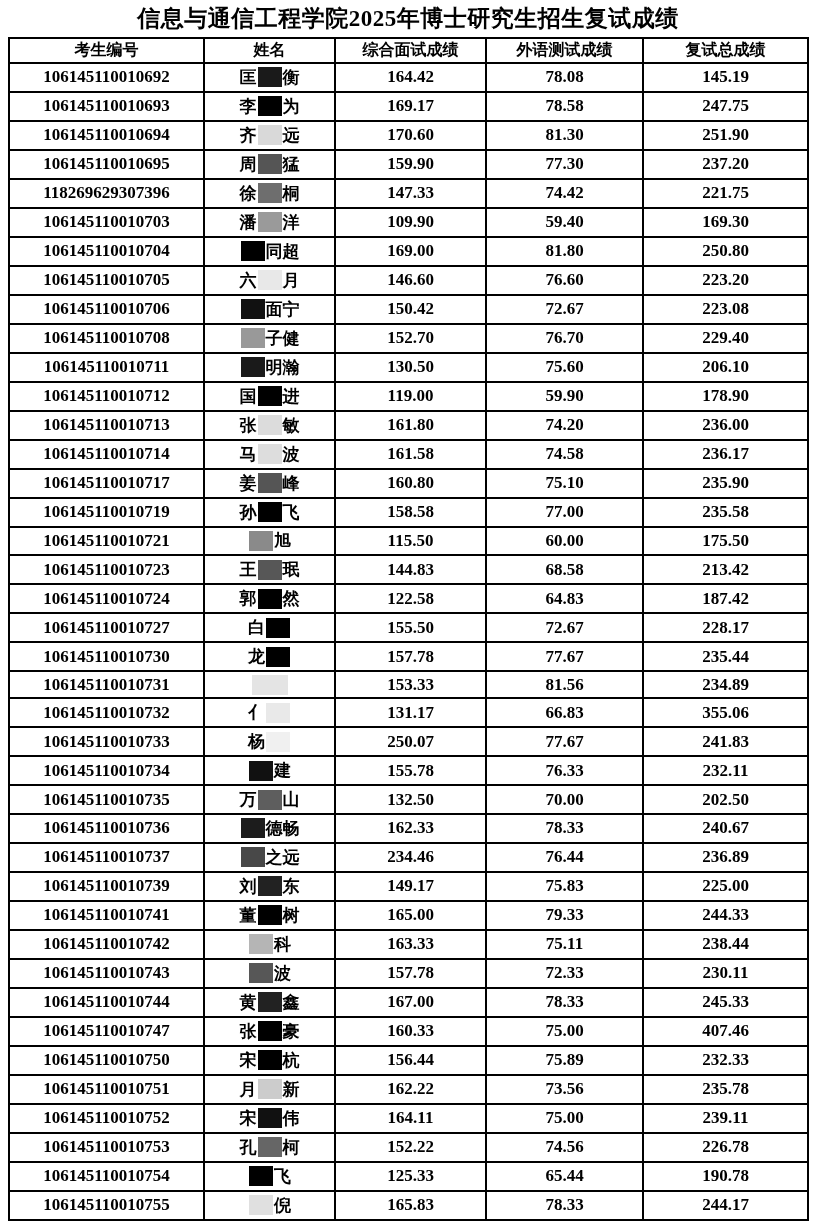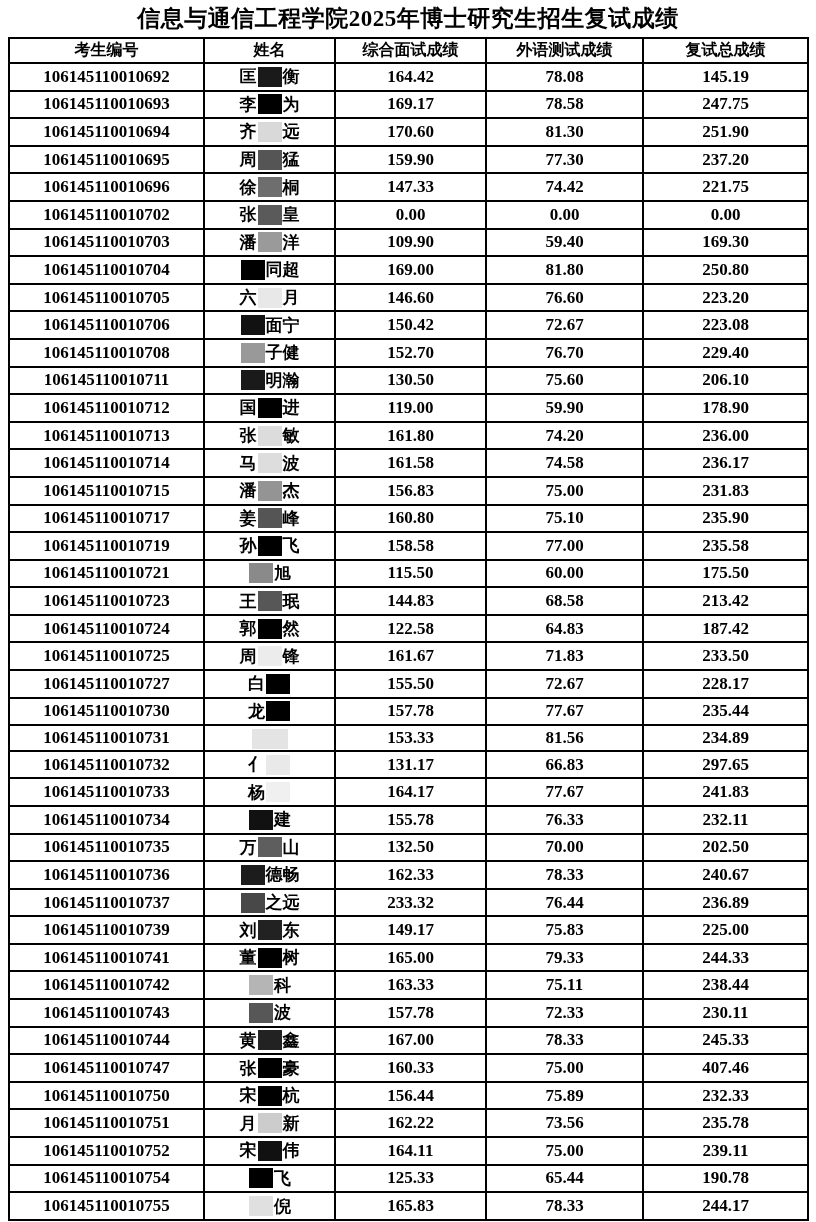--- a/index.html
+++ b/index.html
@@ -98,38 +98,29 @@
     <td class="num">106145110010695</td>
     <td class="name-cell">
       <span>周</span><span class="redact" style="background: rgb(85, 85, 85);"></span><span>猛</span>
     </td>
     <td class="num">159.90</td>
     <td class="num">77.30</td>
     <td class="num">237.20</td>
   </tr>
 
   <tr>
-    <td class="num">106145110010696</td>
+    <td class="num">118269629307396</td>
     <td class="name-cell">
       <span>徐</span><span class="redact" style="background: rgb(110, 110, 110);"></span><span>桐</span>
     </td>
     <td class="num">147.33</td>
     <td class="num">74.42</td>
     <td class="num">221.75</td>
   </tr>
 
-  <tr>
-    <td class="num">106145110010702</td>
-    <td class="name-cell">
-      <span>张</span><span class="redact" style="background: rgb(90, 90, 90);"></span><span>皇</span>
-    </td>
-    <td class="num">0.00</td>
-    <td class="num">0.00</td>
-    <td class="num">0.00</td>
-  </tr>
 
   <tr>
     <td class="num">106145110010703</td>
     <td class="name-cell">
       <span>潘</span><span class="redact" style="background: rgb(154, 154, 154);"></span><span>洋</span>
     </td>
     <td class="num">109.90</td>
     <td class="num">59.40</td>
     <td class="num">169.30</td>
   </tr>
@@ -207,29 +198,20 @@
   <tr>
     <td class="num">106145110010714</td>
     <td class="name-cell">
       <span>马</span><span class="redact" style="background: rgb(221, 221, 221);"></span><span>波</span>
     </td>
     <td class="num">161.58</td>
     <td class="num">74.58</td>
     <td class="num">236.17</td>
   </tr>
 
-  <tr>
-    <td class="num">106145110010715</td>
-    <td class="name-cell">
-      <span>潘</span><span class="redact" style="background: rgb(148, 148, 148);"></span><span>杰</span>
-    </td>
-    <td class="num">156.83</td>
-    <td class="num">75.00</td>
-    <td class="num">231.83</td>
-  </tr>
 
   <tr>
     <td class="num">106145110010717</td>
     <td class="name-cell">
       <span>姜</span><span class="redact" style="background: rgb(85, 85, 85);"></span><span>峰</span>
     </td>
     <td class="num">160.80</td>
     <td class="num">75.10</td>
     <td class="num">235.90</td>
   </tr>
@@ -267,29 +249,20 @@
   <tr>
     <td class="num">106145110010724</td>
     <td class="name-cell">
       <span>郭</span><span class="redact" style="background: rgb(0, 0, 0);"></span><span>然</span>
     </td>
     <td class="num">122.58</td>
     <td class="num">64.83</td>
     <td class="num">187.42</td>
   </tr>
 
-  <tr>
-    <td class="num">106145110010725</td>
-    <td class="name-cell">
-      <span>周</span><span class="redact" style="background: rgb(236, 236, 236);"></span><span>锋</span>
-    </td>
-    <td class="num">161.67</td>
-    <td class="num">71.83</td>
-    <td class="num">233.50</td>
-  </tr>
 
   <tr>
     <td class="num">106145110010727</td>
     <td class="name-cell">
       <span>白</span><span class="redact" style="background: rgb(0, 0, 0);"></span><span></span>
     </td>
     <td class="num">155.50</td>
     <td class="num">72.67</td>
     <td class="num">228.17</td>
   </tr>
@@ -315,29 +288,29 @@
     <td class="num">234.89</td>
   </tr>
 
   <tr>
     <td class="num">106145110010732</td>
     <td class="name-cell">
       <span>亻</span><span class="redact" style="background: rgb(233, 233, 233);"></span><span></span>
     </td>
     <td class="num">131.17</td>
     <td class="num">66.83</td>
-    <td class="num">297.65</td>
+    <td class="num">355.06</td>
   </tr>
 
   <tr>
     <td class="num">106145110010733</td>
     <td class="name-cell">
       <span>杨</span><span class="redact" style="background: rgb(240, 240, 240);"></span><span></span>
     </td>
-    <td class="num">164.17</td>
+    <td class="num">250.07</td>
     <td class="num">77.67</td>
     <td class="num">241.83</td>
   </tr>
 
   <tr>
     <td class="num">106145110010734</td>
     <td class="name-cell">
       <span></span><span class="redact" style="background: rgb(17, 17, 17);"></span><span>建</span>
     </td>
     <td class="num">155.78</td>
@@ -363,21 +336,21 @@
     <td class="num">162.33</td>
     <td class="num">78.33</td>
     <td class="num">240.67</td>
   </tr>
 
   <tr>
     <td class="num">106145110010737</td>
     <td class="name-cell">
       <span></span><span class="redact" style="background: rgb(72, 72, 72);"></span><span>之远</span>
     </td>
-    <td class="num">233.32</td>
+    <td class="num">234.46</td>
     <td class="num">76.44</td>
     <td class="num">236.89</td>
   </tr>
 
 
   <tr>
     <td class="num">106145110010739</td>
     <td class="name-cell">
       <span>刘</span><span class="redact" style="background: rgb(34, 34, 34);"></span><span>东</span>
     </td>
@@ -461,20 +434,29 @@
   <tr>
     <td class="num">106145110010752</td>
     <td class="name-cell">
       <span>宋</span><span class="redact" style="background: rgb(17, 17, 17);"></span><span>伟</span>
     </td>
     <td class="num">164.11</td>
     <td class="num">75.00</td>
     <td class="num">239.11</td>
   </tr>
 
+  <tr>
+    <td class="num">106145110010753</td>
+    <td class="name-cell">
+      <span>孔</span><span class="redact" style="background: rgb(102, 102, 102);"></span><span>柯</span>
+    </td>
+    <td class="num">152.22</td>
+    <td class="num">74.56</td>
+    <td class="num">226.78</td>
+  </tr>
 
   <tr>
     <td class="num">106145110010754</td>
     <td class="name-cell">
       <span></span><span class="redact" style="background: rgb(0, 0, 0);"></span><span>飞</span>
     </td>
     <td class="num">125.33</td>
     <td class="num">65.44</td>
     <td class="num">190.78</td>
   </tr>

